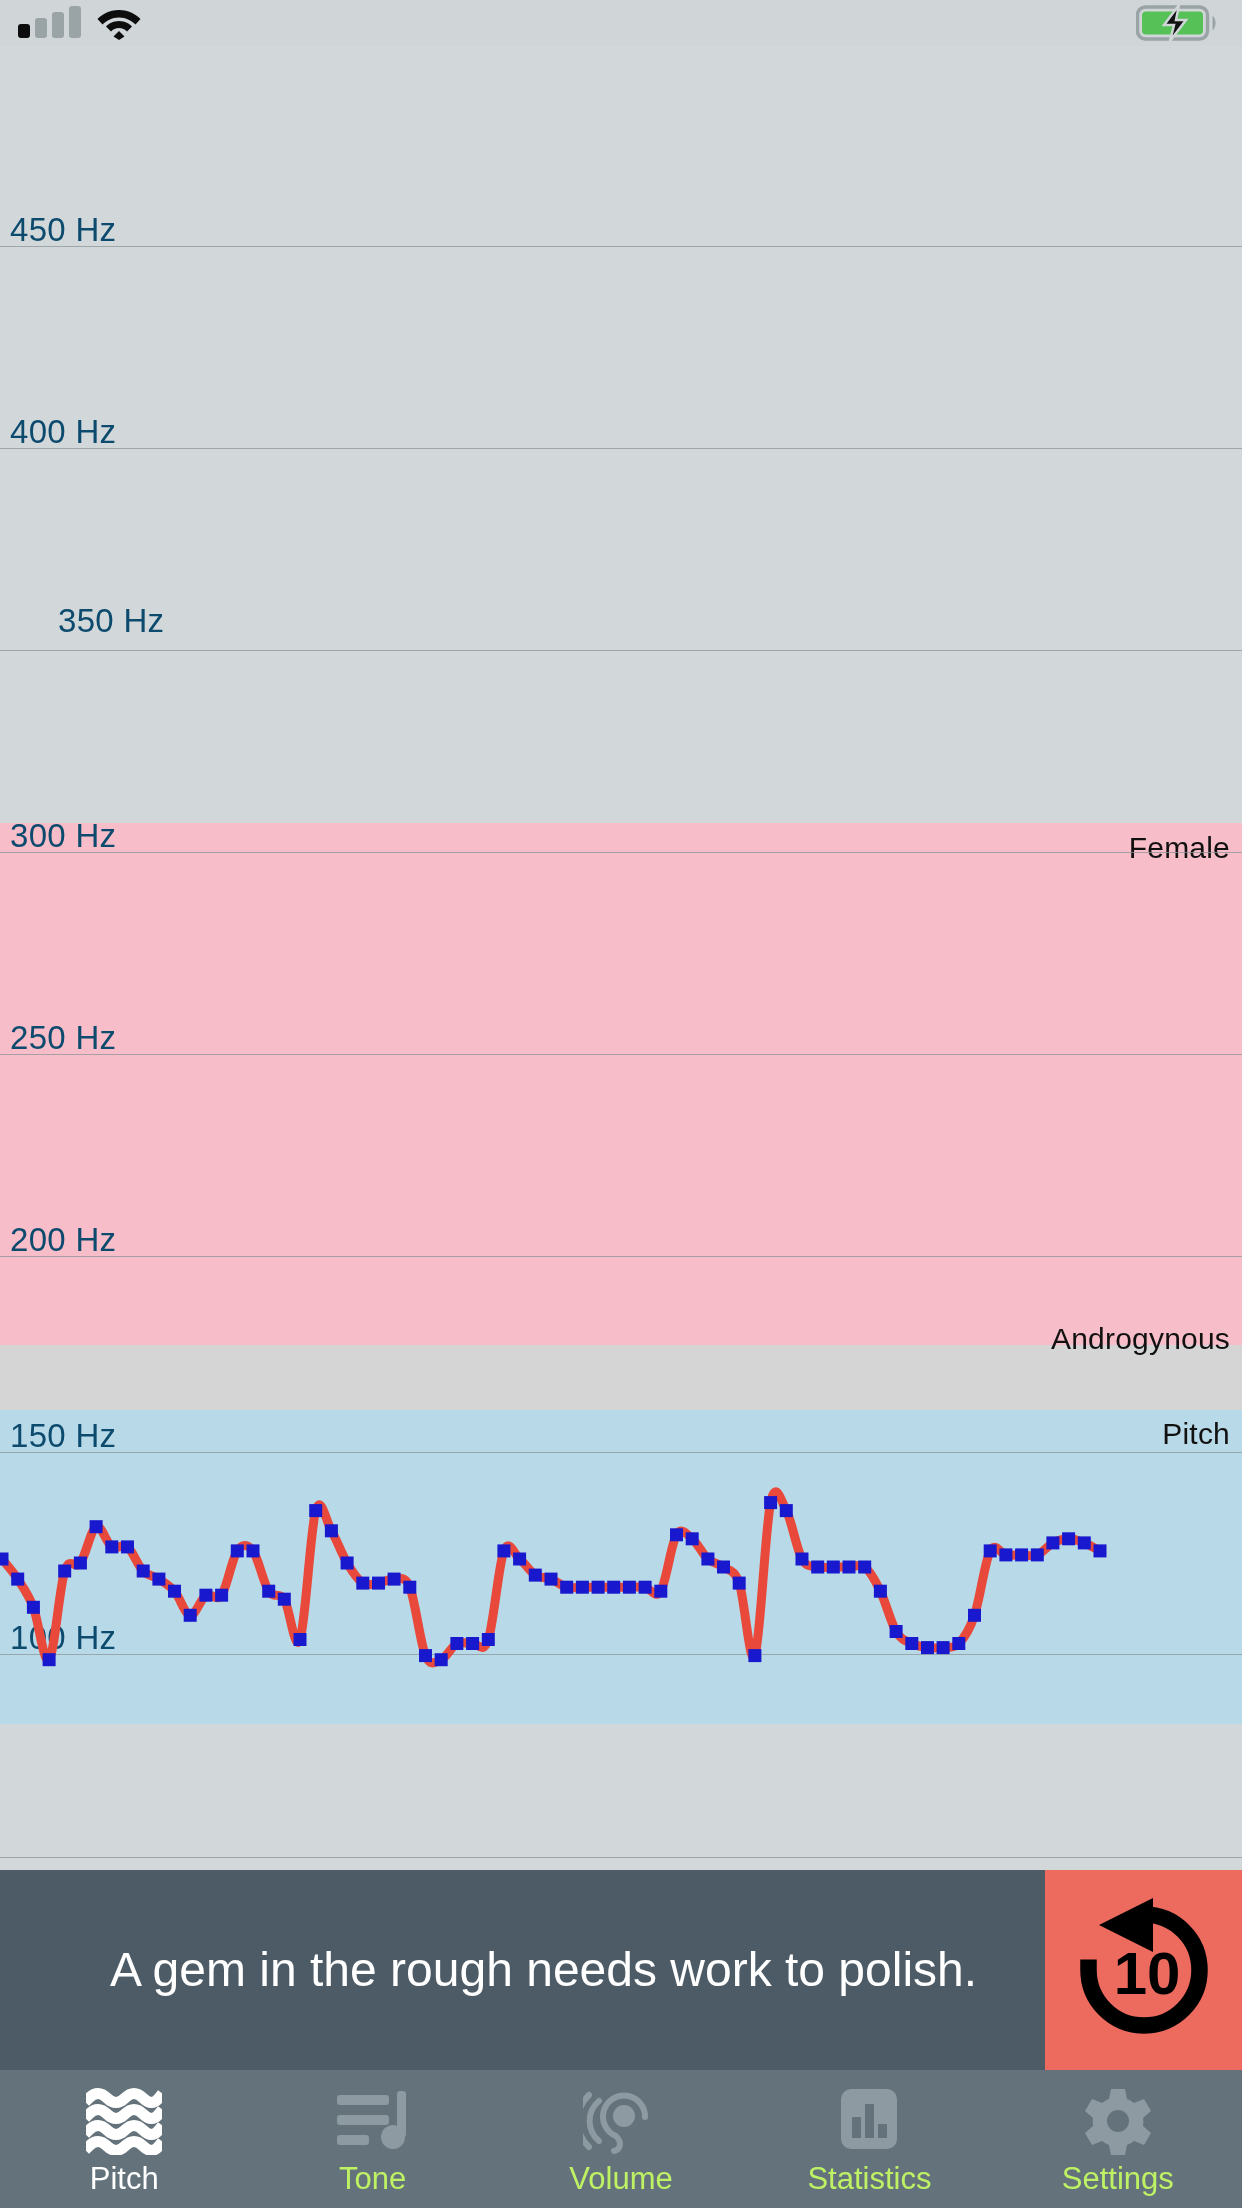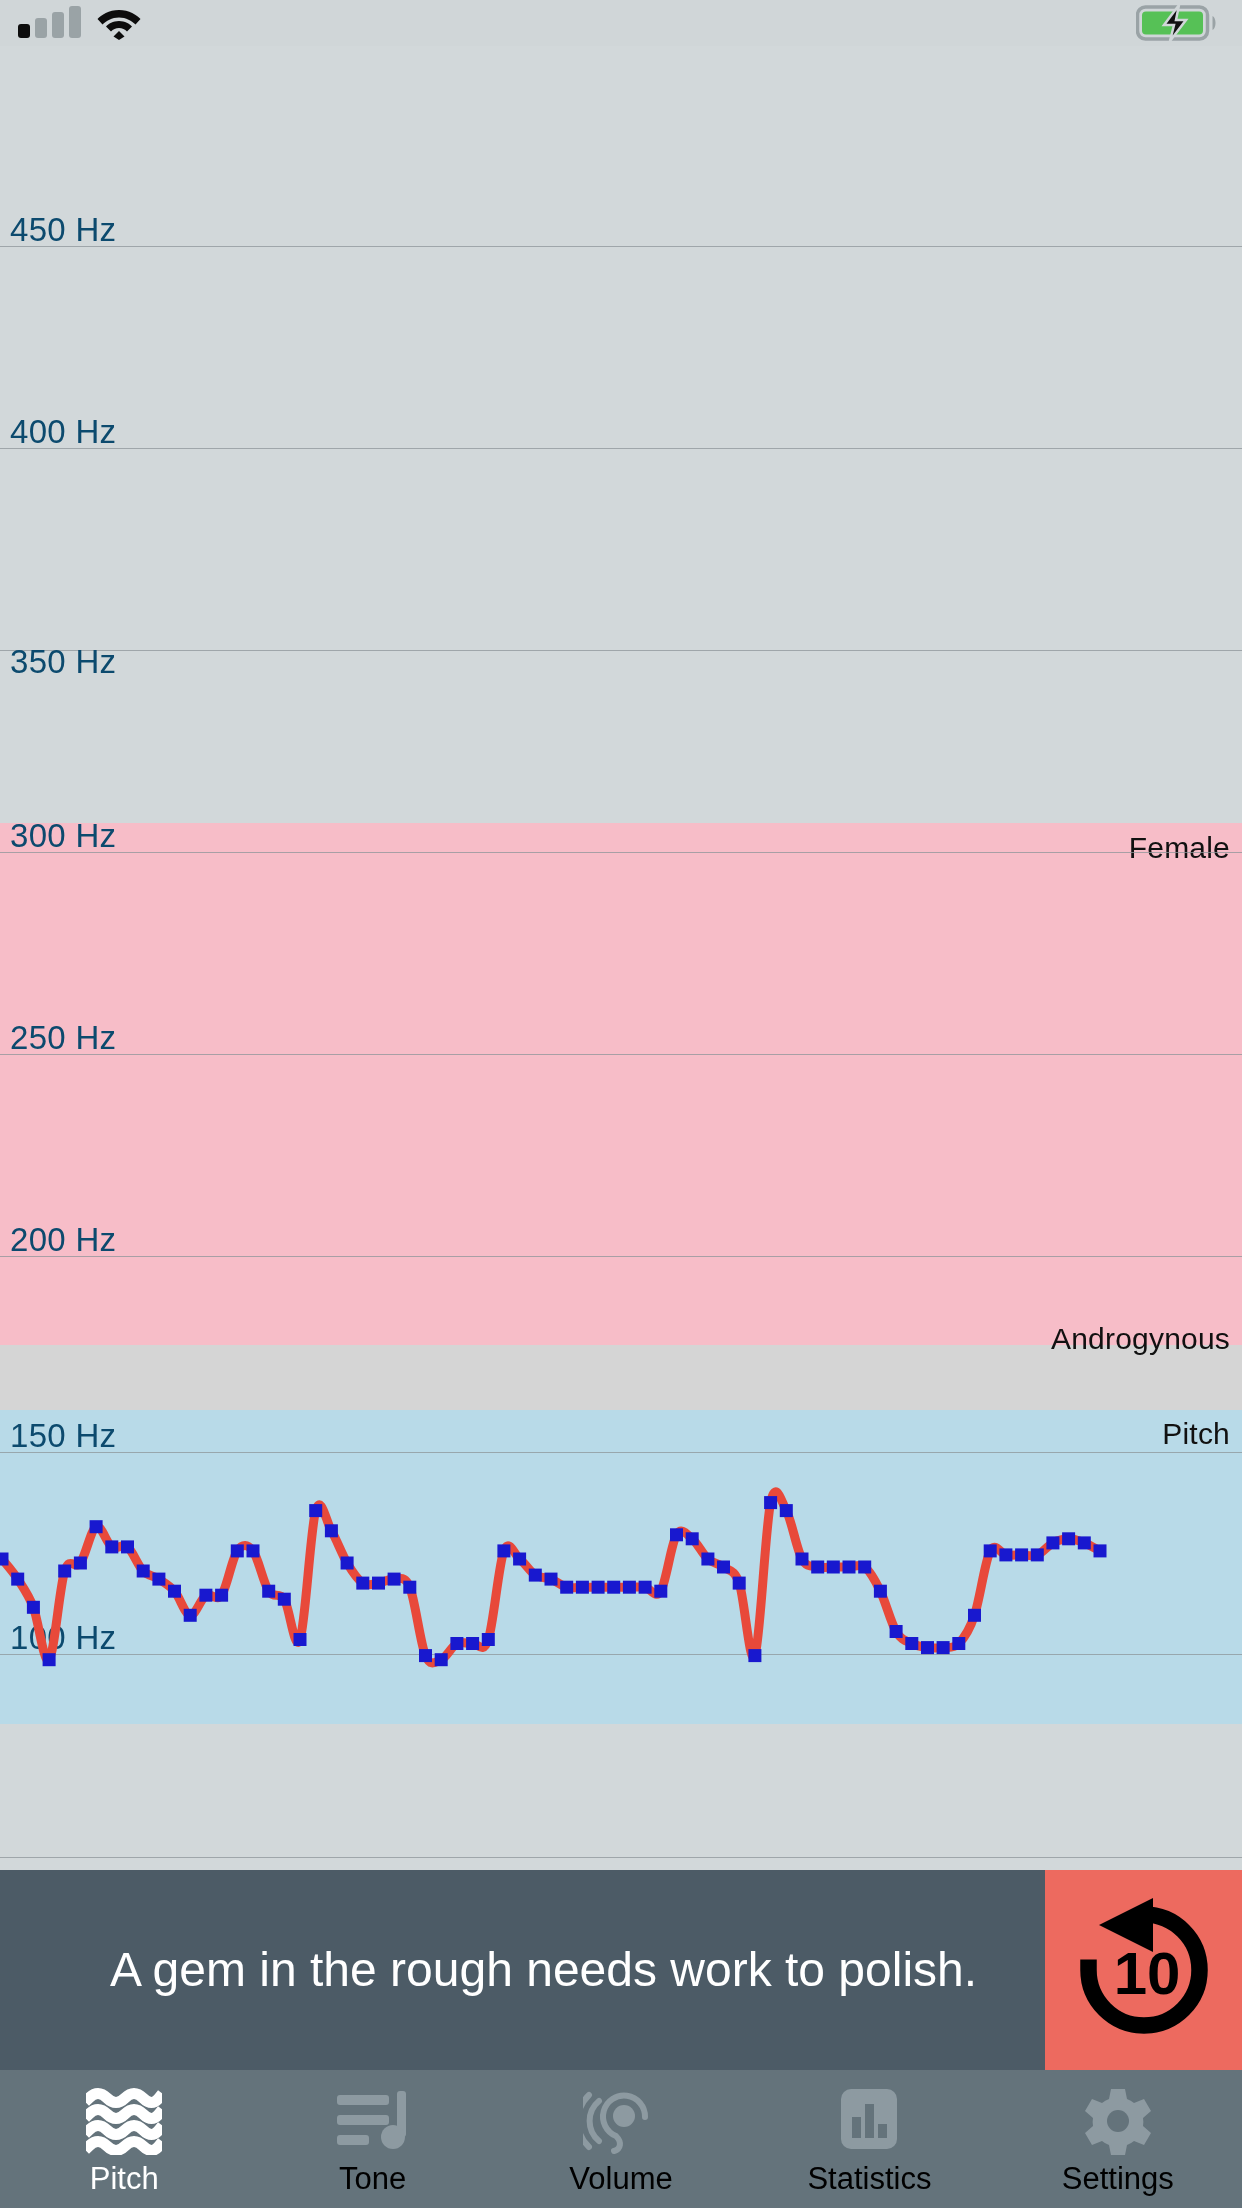--- a/index.html
+++ b/index.html
@@ -68,21 +68,21 @@
     position:absolute; left:0; top:2070px; width:1242px; height:138px;
     background:#64737b; display:flex;
   }
   .tab{
     flex:1; display:flex; flex-direction:column;
     align-items:center; justify-content:center; gap:6px;
   }
   .tab .ticon{ height:72px; display:flex; align-items:center; justify-content:center;}
   .tab .tlabel{ font-size:31px; line-height:1; }
   .tab.active .tlabel{ color:#ffffff; }
-  .tab.inactive .tlabel{ color:#000000; }
+  .tab.inactive .tlabel{ color:#bef264; }
 </style>
 </head>
 <body>
 
 <div id="status-bar">
   <div id="signal">
     <i class="on"></i>
       <i></i>
       <i></i>
       <i></i>
@@ -119,21 +119,21 @@
   <div class="gridline" style="top:604px;"></div>
   <div class="gridline" style="top:806px;"></div>
   <div class="gridline" style="top:1008px;"></div>
   <div class="gridline" style="top:1210px;"></div>
   <div class="gridline" style="top:1406px;"></div>
   <div class="gridline" style="top:1608px;"></div>
   <div class="gridline" style="top:1811px;"></div>
 
   <div class="ytick" style="top:167px;">450 Hz</div>
   <div class="ytick" style="top:369px;">400 Hz</div>
-  <div class="ytick" style="top:599px;">350 Hz</div>
+  <div class="ytick" style="top:558px;margin-left:48px;">350 Hz</div>
   <div class="ytick" style="top:773px;">300 Hz</div>
   <div class="ytick" style="top:975px;">250 Hz</div>
   <div class="ytick" style="top:1177px;">200 Hz</div>
   <div class="ytick" style="top:1373px;">150 Hz</div>
   <div class="ytick" style="top:1575px;">100 Hz</div>
   <div class="ytick" style="top:1842px;">50 Hz</div>
 
   <svg id="trace" viewBox="0 0 1242 1824" preserveAspectRatio="none">
     <path id="trace-line" fill="none" stroke-width="9" stroke-linecap="round" stroke-linejoin="round" d="M2.0 1513.0 C4.6 1516.3,12.5 1525.0,17.7 1533.1 C22.9 1541.2,28.1 1547.9,33.4 1561.3 C38.6 1574.7,43.8 1619.7,49.1 1613.7 C54.3 1607.6,59.5 1541.2,64.7 1525.0 C70.0 1508.9,75.2 1524.4,80.4 1517.0 C85.7 1509.6,90.9 1483.4,96.1 1480.7 C101.3 1478.1,106.6 1497.5,111.8 1500.9 C117.0 1504.2,122.3 1496.9,127.5 1500.9 C132.7 1504.9,137.9 1519.7,143.2 1525.0 C148.4 1530.4,153.6 1529.7,158.9 1533.1 C164.1 1536.5,169.3 1539.1,174.5 1545.2 C179.8 1551.2,185.0 1568.7,190.2 1569.3 C195.5 1570.0,200.7 1552.6,205.9 1549.2 C211.1 1545.9,216.4 1556.6,221.6 1549.2 C226.8 1541.8,232.1 1512.3,237.3 1504.9 C242.5 1497.5,247.7 1498.2,253.0 1504.9 C258.2 1511.6,263.4 1537.1,268.7 1545.2 C273.9 1553.2,279.1 1545.2,284.3 1553.2 C289.6 1561.3,294.8 1608.3,300.0 1593.5 C305.3 1578.7,310.5 1482.8,315.7 1464.6 C320.9 1446.5,326.2 1476.0,331.4 1484.8 C336.6 1493.5,341.9 1508.3,347.1 1517.0 C352.3 1525.7,357.5 1533.8,362.8 1537.1 C368.0 1540.5,373.2 1537.8,378.5 1537.1 C383.7 1536.5,388.9 1532.4,394.1 1533.1 C399.4 1533.8,404.6 1528.4,409.8 1541.2 C415.1 1553.9,420.3 1597.5,425.5 1609.6 C430.7 1621.7,436.0 1615.7,441.2 1613.7 C446.4 1611.6,451.7 1600.2,456.9 1597.5 C462.1 1594.9,467.3 1598.2,472.6 1597.5 C477.8 1596.9,483.0 1609.0,488.3 1593.5 C493.5 1578.1,498.7 1518.3,503.9 1504.9 C509.2 1491.5,514.4 1508.9,519.6 1513.0 C524.9 1517.0,530.1 1525.7,535.3 1529.1 C540.5 1532.4,545.8 1531.1,551.0 1533.1 C556.2 1535.1,561.5 1539.8,566.7 1541.2 C571.9 1542.5,577.1 1541.2,582.4 1541.2 C587.6 1541.2,592.8 1541.2,598.1 1541.2 C603.3 1541.2,608.5 1541.2,613.7 1541.2 C619.0 1541.2,624.2 1541.2,629.4 1541.2 C634.7 1541.2,639.9 1540.5,645.1 1541.2 C650.3 1541.8,655.6 1553.9,660.8 1545.2 C666.0 1536.5,671.3 1497.5,676.5 1488.8 C681.7 1480.1,686.9 1488.8,692.2 1492.8 C697.4 1496.9,702.6 1508.3,707.9 1513.0 C713.1 1517.7,718.3 1517.0,723.5 1521.0 C728.8 1525.0,734.0 1522.4,739.2 1537.1 C744.5 1551.9,749.7 1623.0,754.9 1609.6 C760.1 1596.2,765.4 1480.7,770.6 1456.6 C775.8 1432.4,781.1 1455.2,786.3 1464.6 C791.5 1474.0,796.7 1503.6,802.0 1513.0 C807.2 1522.4,812.4 1519.7,817.7 1521.0 C822.9 1522.4,828.1 1521.0,833.3 1521.0 C838.6 1521.0,843.8 1521.0,849.0 1521.0 C854.3 1521.0,859.5 1517.0,864.7 1521.0 C869.9 1525.0,875.2 1534.4,880.4 1545.2 C885.6 1555.9,890.9 1576.7,896.1 1585.5 C901.3 1594.2,906.5 1594.9,911.8 1597.5 C917.0 1600.2,922.2 1600.9,927.5 1601.6 C932.7 1602.2,937.9 1602.2,943.1 1601.6 C948.4 1600.9,953.6 1602.9,958.8 1597.5 C964.1 1592.2,969.3 1584.8,974.5 1569.3 C979.7 1553.9,985.0 1515.0,990.2 1504.9 C995.4 1494.8,1000.7 1508.3,1005.9 1508.9 C1011.1 1509.6,1016.3 1508.9,1021.6 1508.9 C1026.8 1508.9,1032.0 1511.0,1037.3 1508.9 C1042.5 1506.9,1047.7 1499.5,1052.9 1496.9 C1058.2 1494.2,1063.4 1492.8,1068.6 1492.8 C1073.9 1492.8,1079.1 1494.8,1084.3 1496.9 C1089.5 1498.9,1097.4 1503.6,1100.0 1504.9" stroke="#e8493a"></path>
     <g id="trace-markers">

